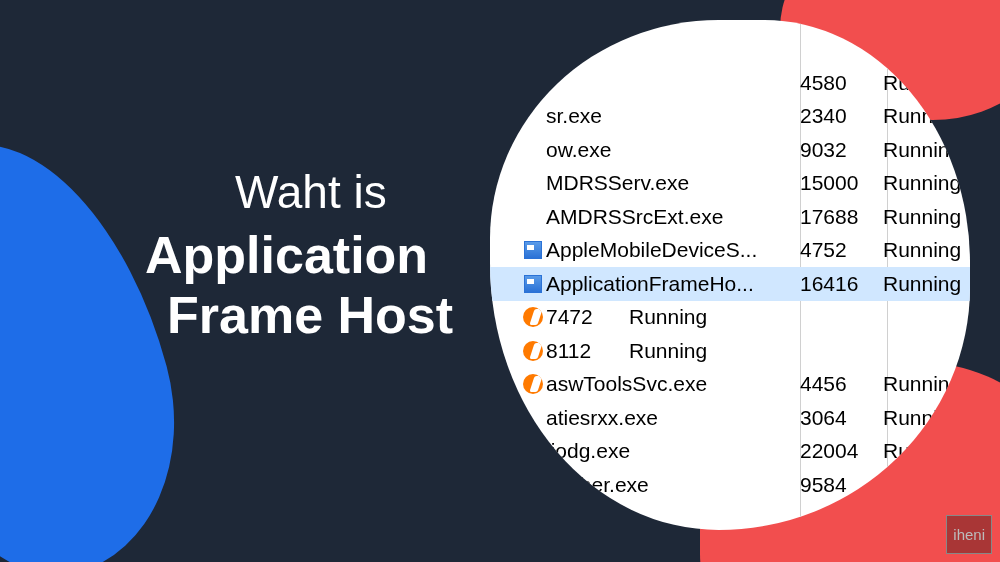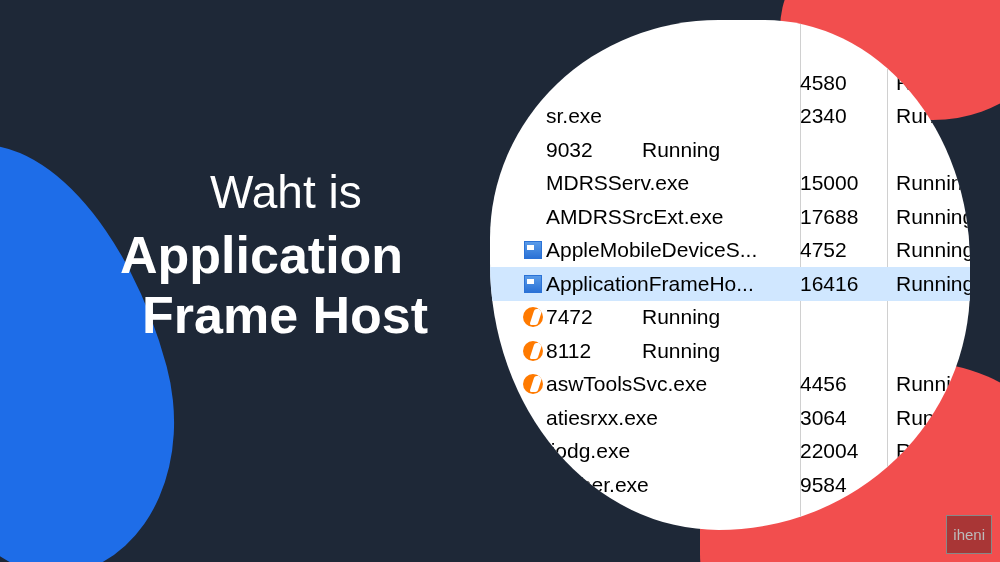--- a/index.html
+++ b/index.html
@@ -34,21 +34,21 @@
       position: absolute;
       right: -100px;
       bottom: -150px;
       width: 400px;
       height: 350px;
       background: #f24e4e;
       border-radius: 60% 50% 50% 50% / 50% 60% 40% 50%;
     }
     .title-block {
       position: absolute;
-      left: 120px;
+      left: 145px;
       top: 165px;
       color: #fff;
     }
     .title-line1 {
       font-size: 46px;
       font-weight: 300;
       margin-left: 90px;
     }
     .title-line2 {
       font-size: 52px;
@@ -95,21 +95,21 @@
       justify-content: center;
     }
     .name-cell {
       width: 254px;
       flex-shrink: 0;
       overflow: hidden;
       white-space: nowrap;
       text-overflow: clip;
     }
     .pid-cell {
-      width: 96px;
+      width: 83px;
       flex-shrink: 0;
       text-align: left;
     }
     .status-cell {
       flex: 1;
       overflow: hidden;
       white-space: nowrap;
       text-align: left;
     }
     .divider {
@@ -190,20 +190,21 @@
         <div class="status-cell">Runni</div>
       </div>
       <div class="process-row">
         <div class="icon-cell"></div>
         <div class="name-cell">sr.exe</div>
         <div class="pid-cell">2340</div>
         <div class="status-cell">Running</div>
       </div>
       <div class="process-row">
         <div class="icon-cell"></div>
+        <div class="name-cell">ow.exe</div>
         <div class="pid-cell">9032</div>
         <div class="status-cell">Running</div>
       </div>
       <div class="process-row">
         <div class="icon-cell"></div>
         <div class="name-cell">MDRSServ.exe</div>
         <div class="pid-cell">15000</div>
         <div class="status-cell">Running</div>
       </div>
       <div class="process-row">

